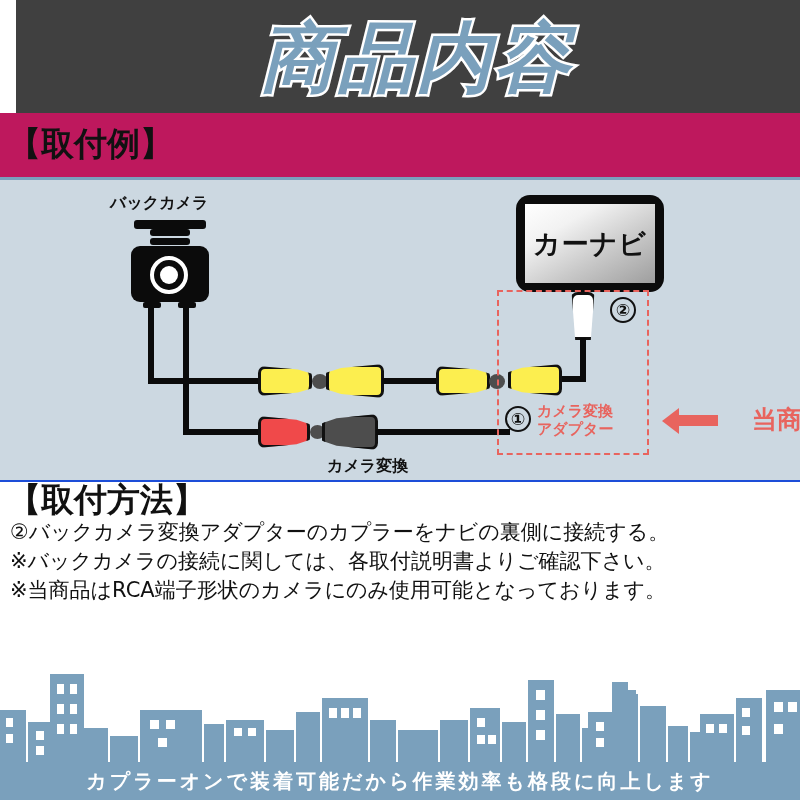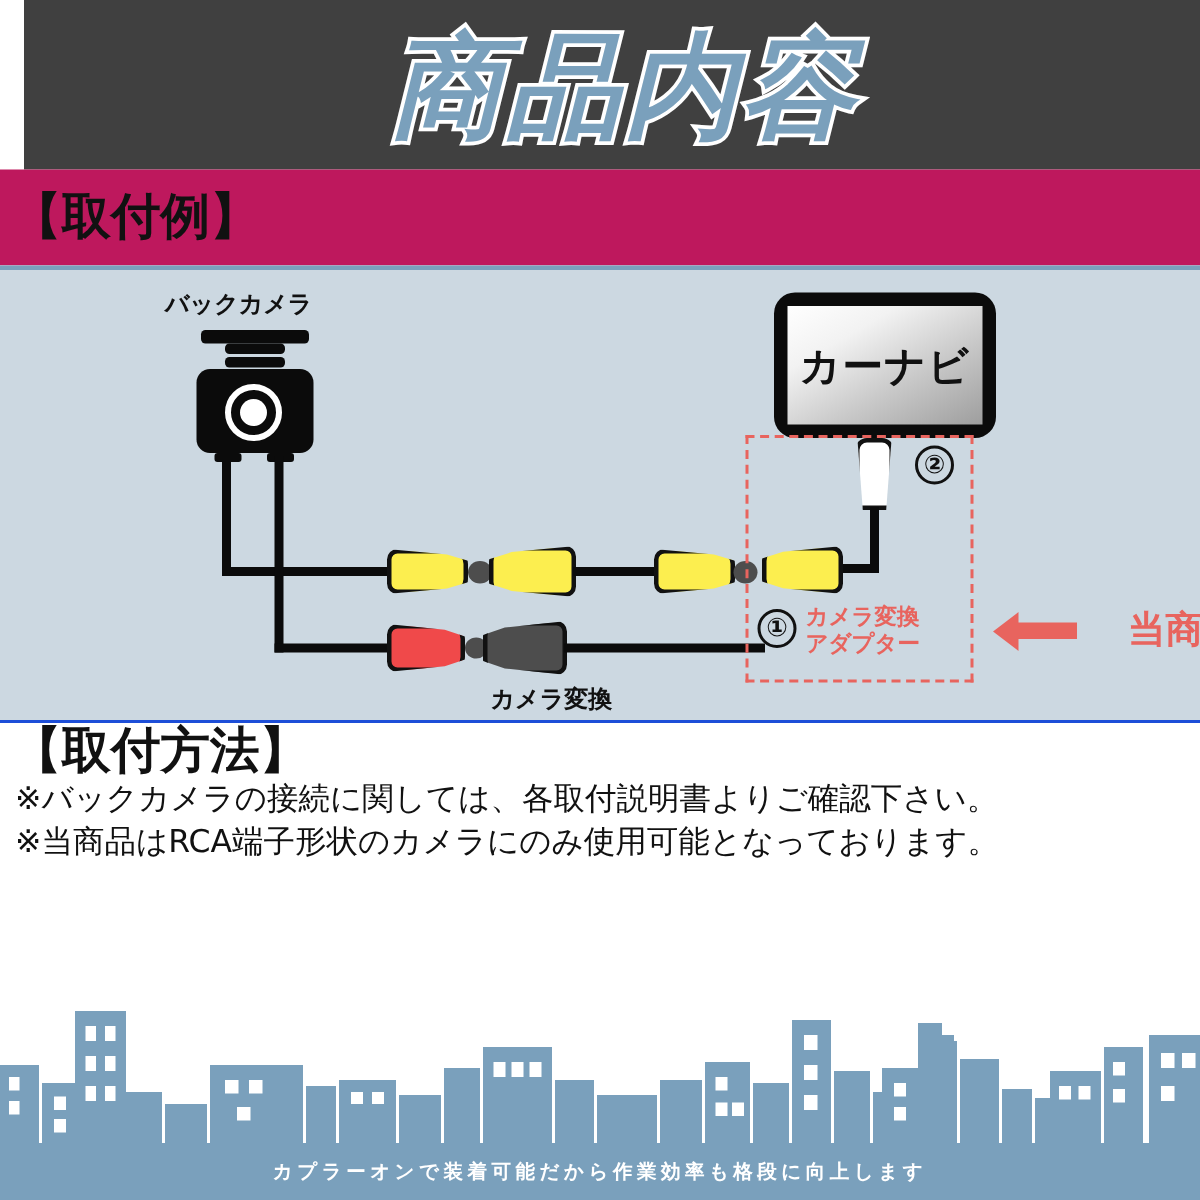--- a/index.html
+++ b/index.html
@@ -153,21 +153,21 @@
   }
   .sky{position:absolute;left:0;top:0;width:800px;height:95px;}
   .bld{position:absolute;bottom:0;background:#7aa0bc;}
   .win{position:absolute;background:#ffffff;}
   .footer-bar{
     position:absolute;left:0;top:95px;width:800px;height:38px;background:#7aa0bc;
   }
   .footer-text{
     position:absolute;left:0;top:95px;width:800px;height:38px;
     display:flex;align-items:center;justify-content:center;
-    color:#ffffff;font-size:13px;font-weight:bold;letter-spacing:3px;
+    color:#ffffff;font-size:20px;font-weight:bold;letter-spacing:3px;
     white-space:nowrap;
     font-family:"DejaVu Sans","Liberation Sans",sans-serif;
   }
 </style>
 </head>
 <body>
 
 <div class="page">
 
   <div class="header">
@@ -237,20 +237,21 @@
     </div>
 
     <div class="arrow-head" style="left:662px;top:228px;"></div>
     <div class="arrow-shaft" style="left:678px;top:235px;width:40px;height:11px;"></div>
     <div class="product-label" style="left:739px;top:223px;margin-left:13px;">当商品</div>
   </div>
 
   <div class="howto">
     <div class="howto-title">【取付方法】</div>
     <div class="howto-list">
+      <div class="howto-line">②バックカメラ変換アダプターのカプラーをナビの裏側に接続する。</div>
       <div class="howto-line">※バックカメラの接続に関しては、各取付説明書よりご確認下さい。</div>
       <div class="howto-line">※当商品はRCA端子形状のカメラにのみ使用可能となっております。</div>
     </div>
   </div>
 
   <div class="footer">
     <div class="sky">
 
       <div class="bld" style="left:0px;width:26px;height:52px;">
         <div class="win" style="left:6px;top:8px;width:7px;height:9px;"></div>

